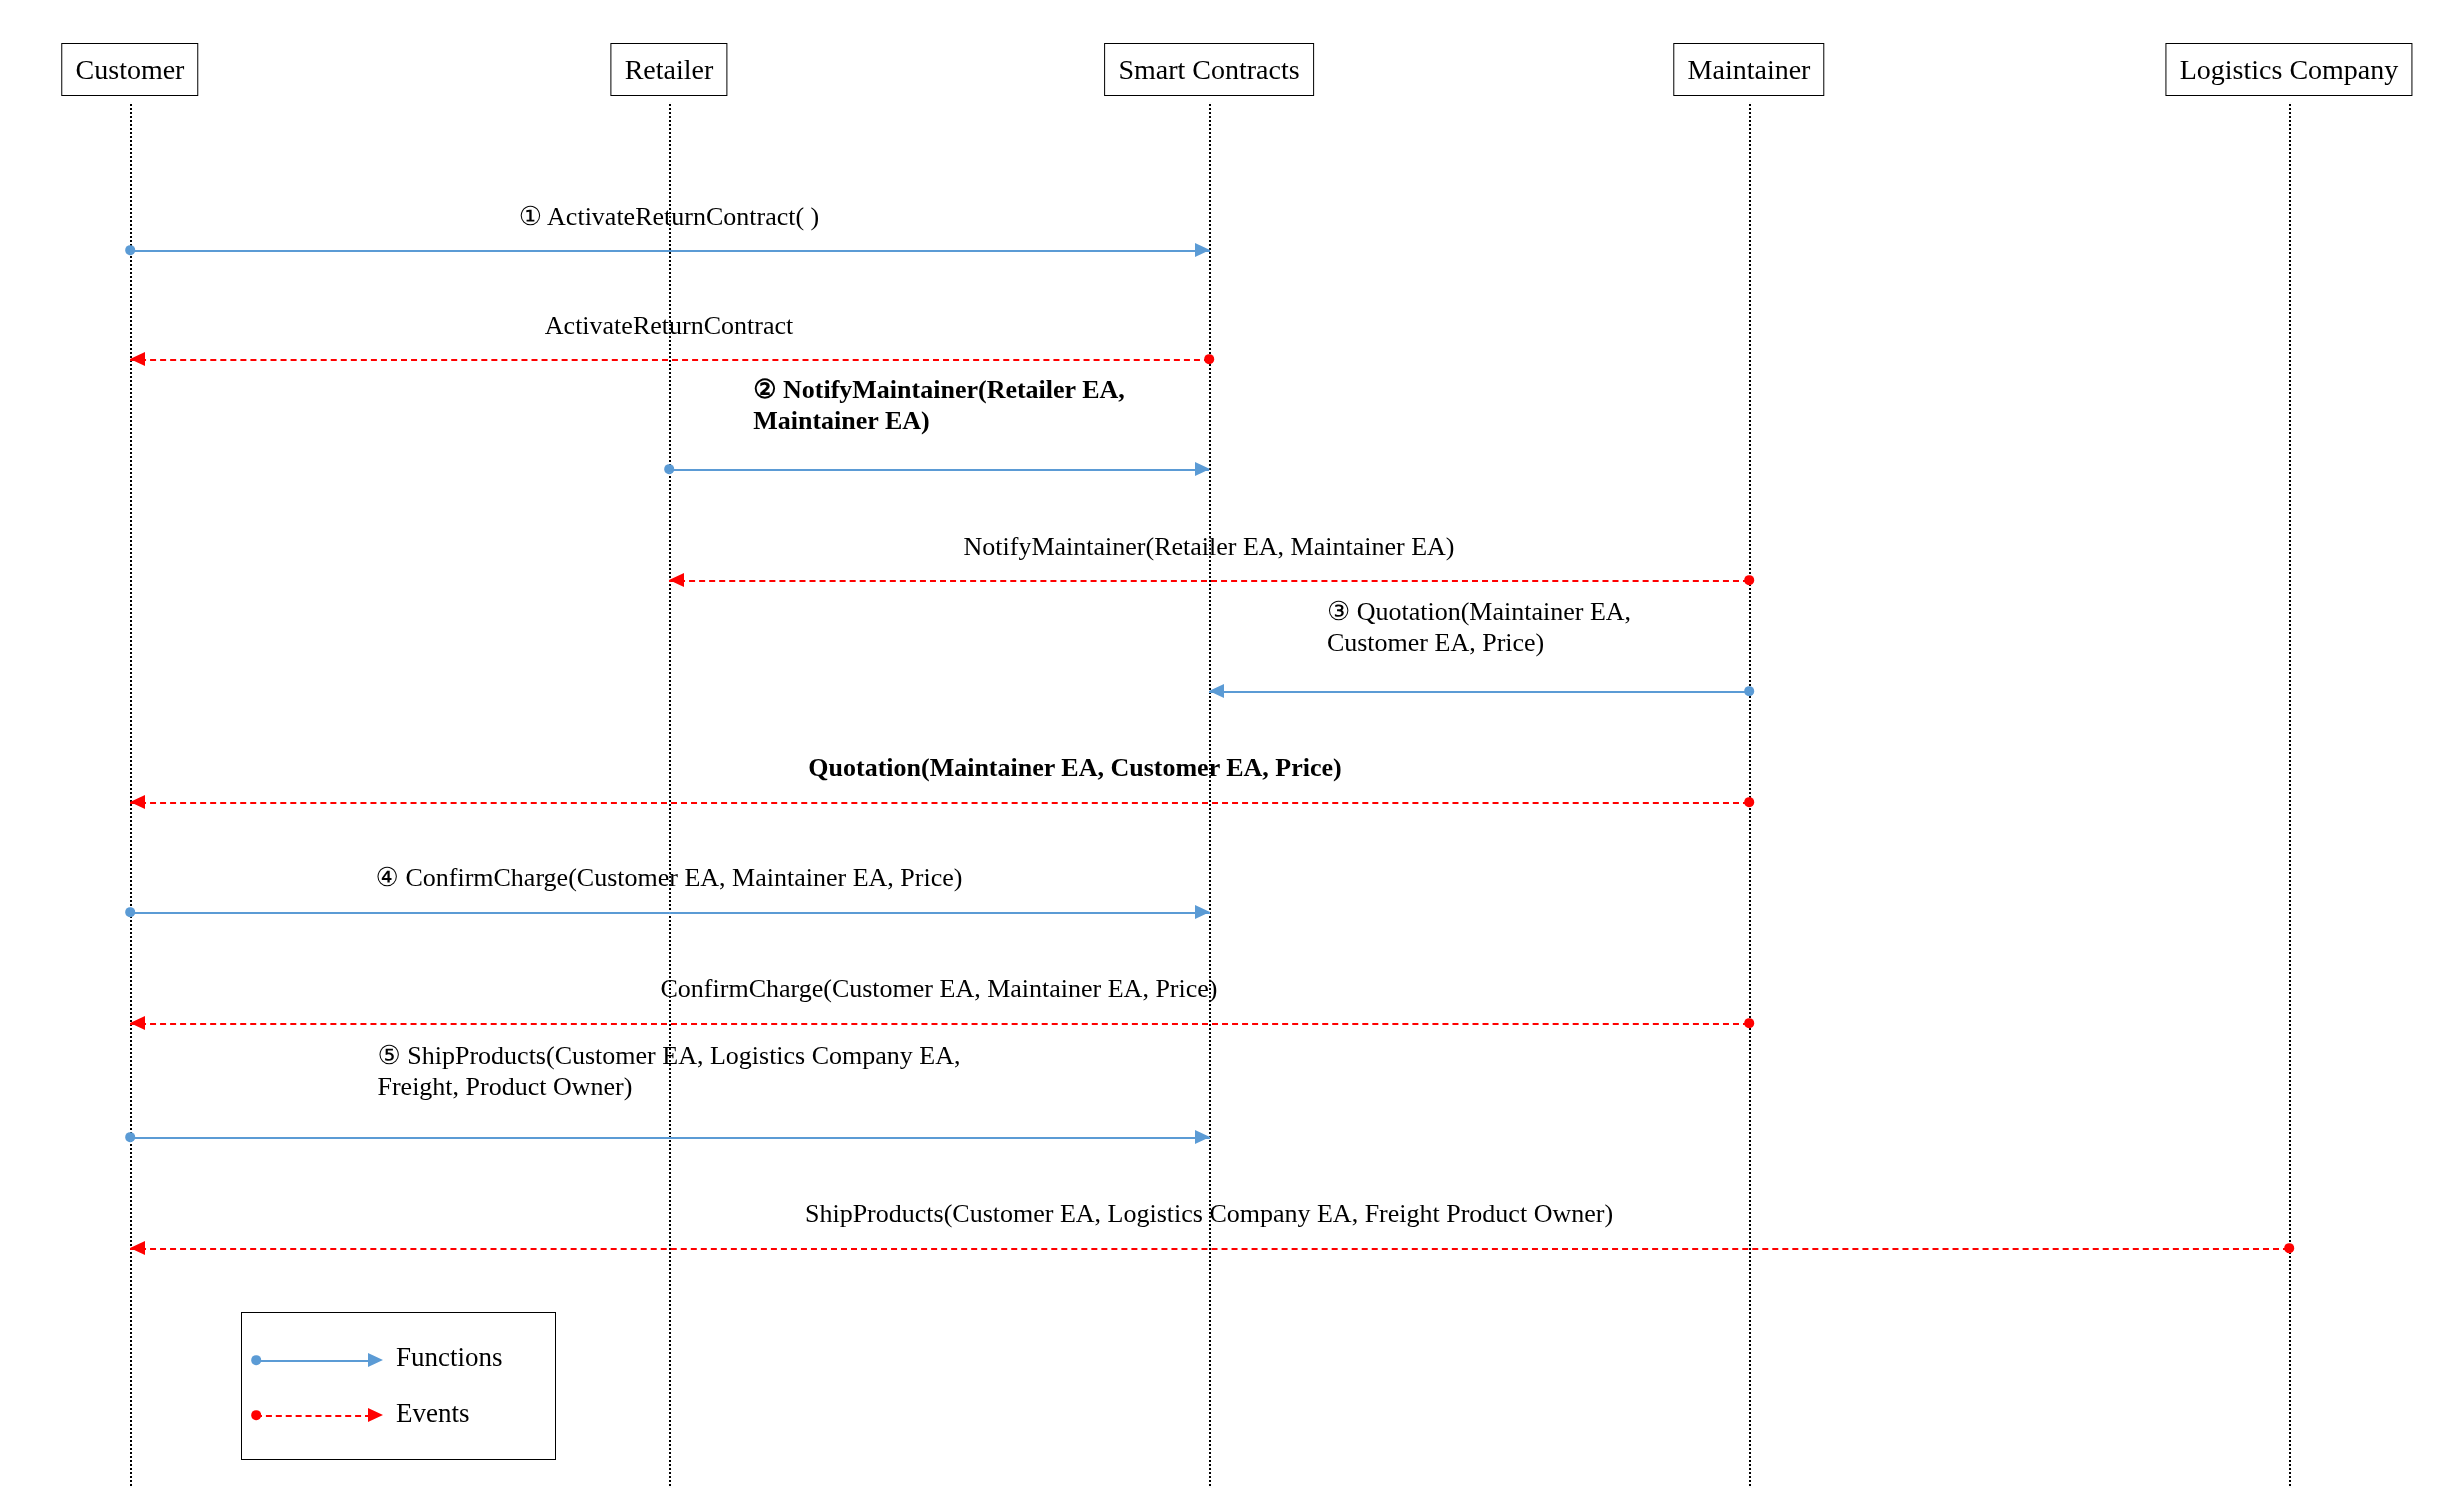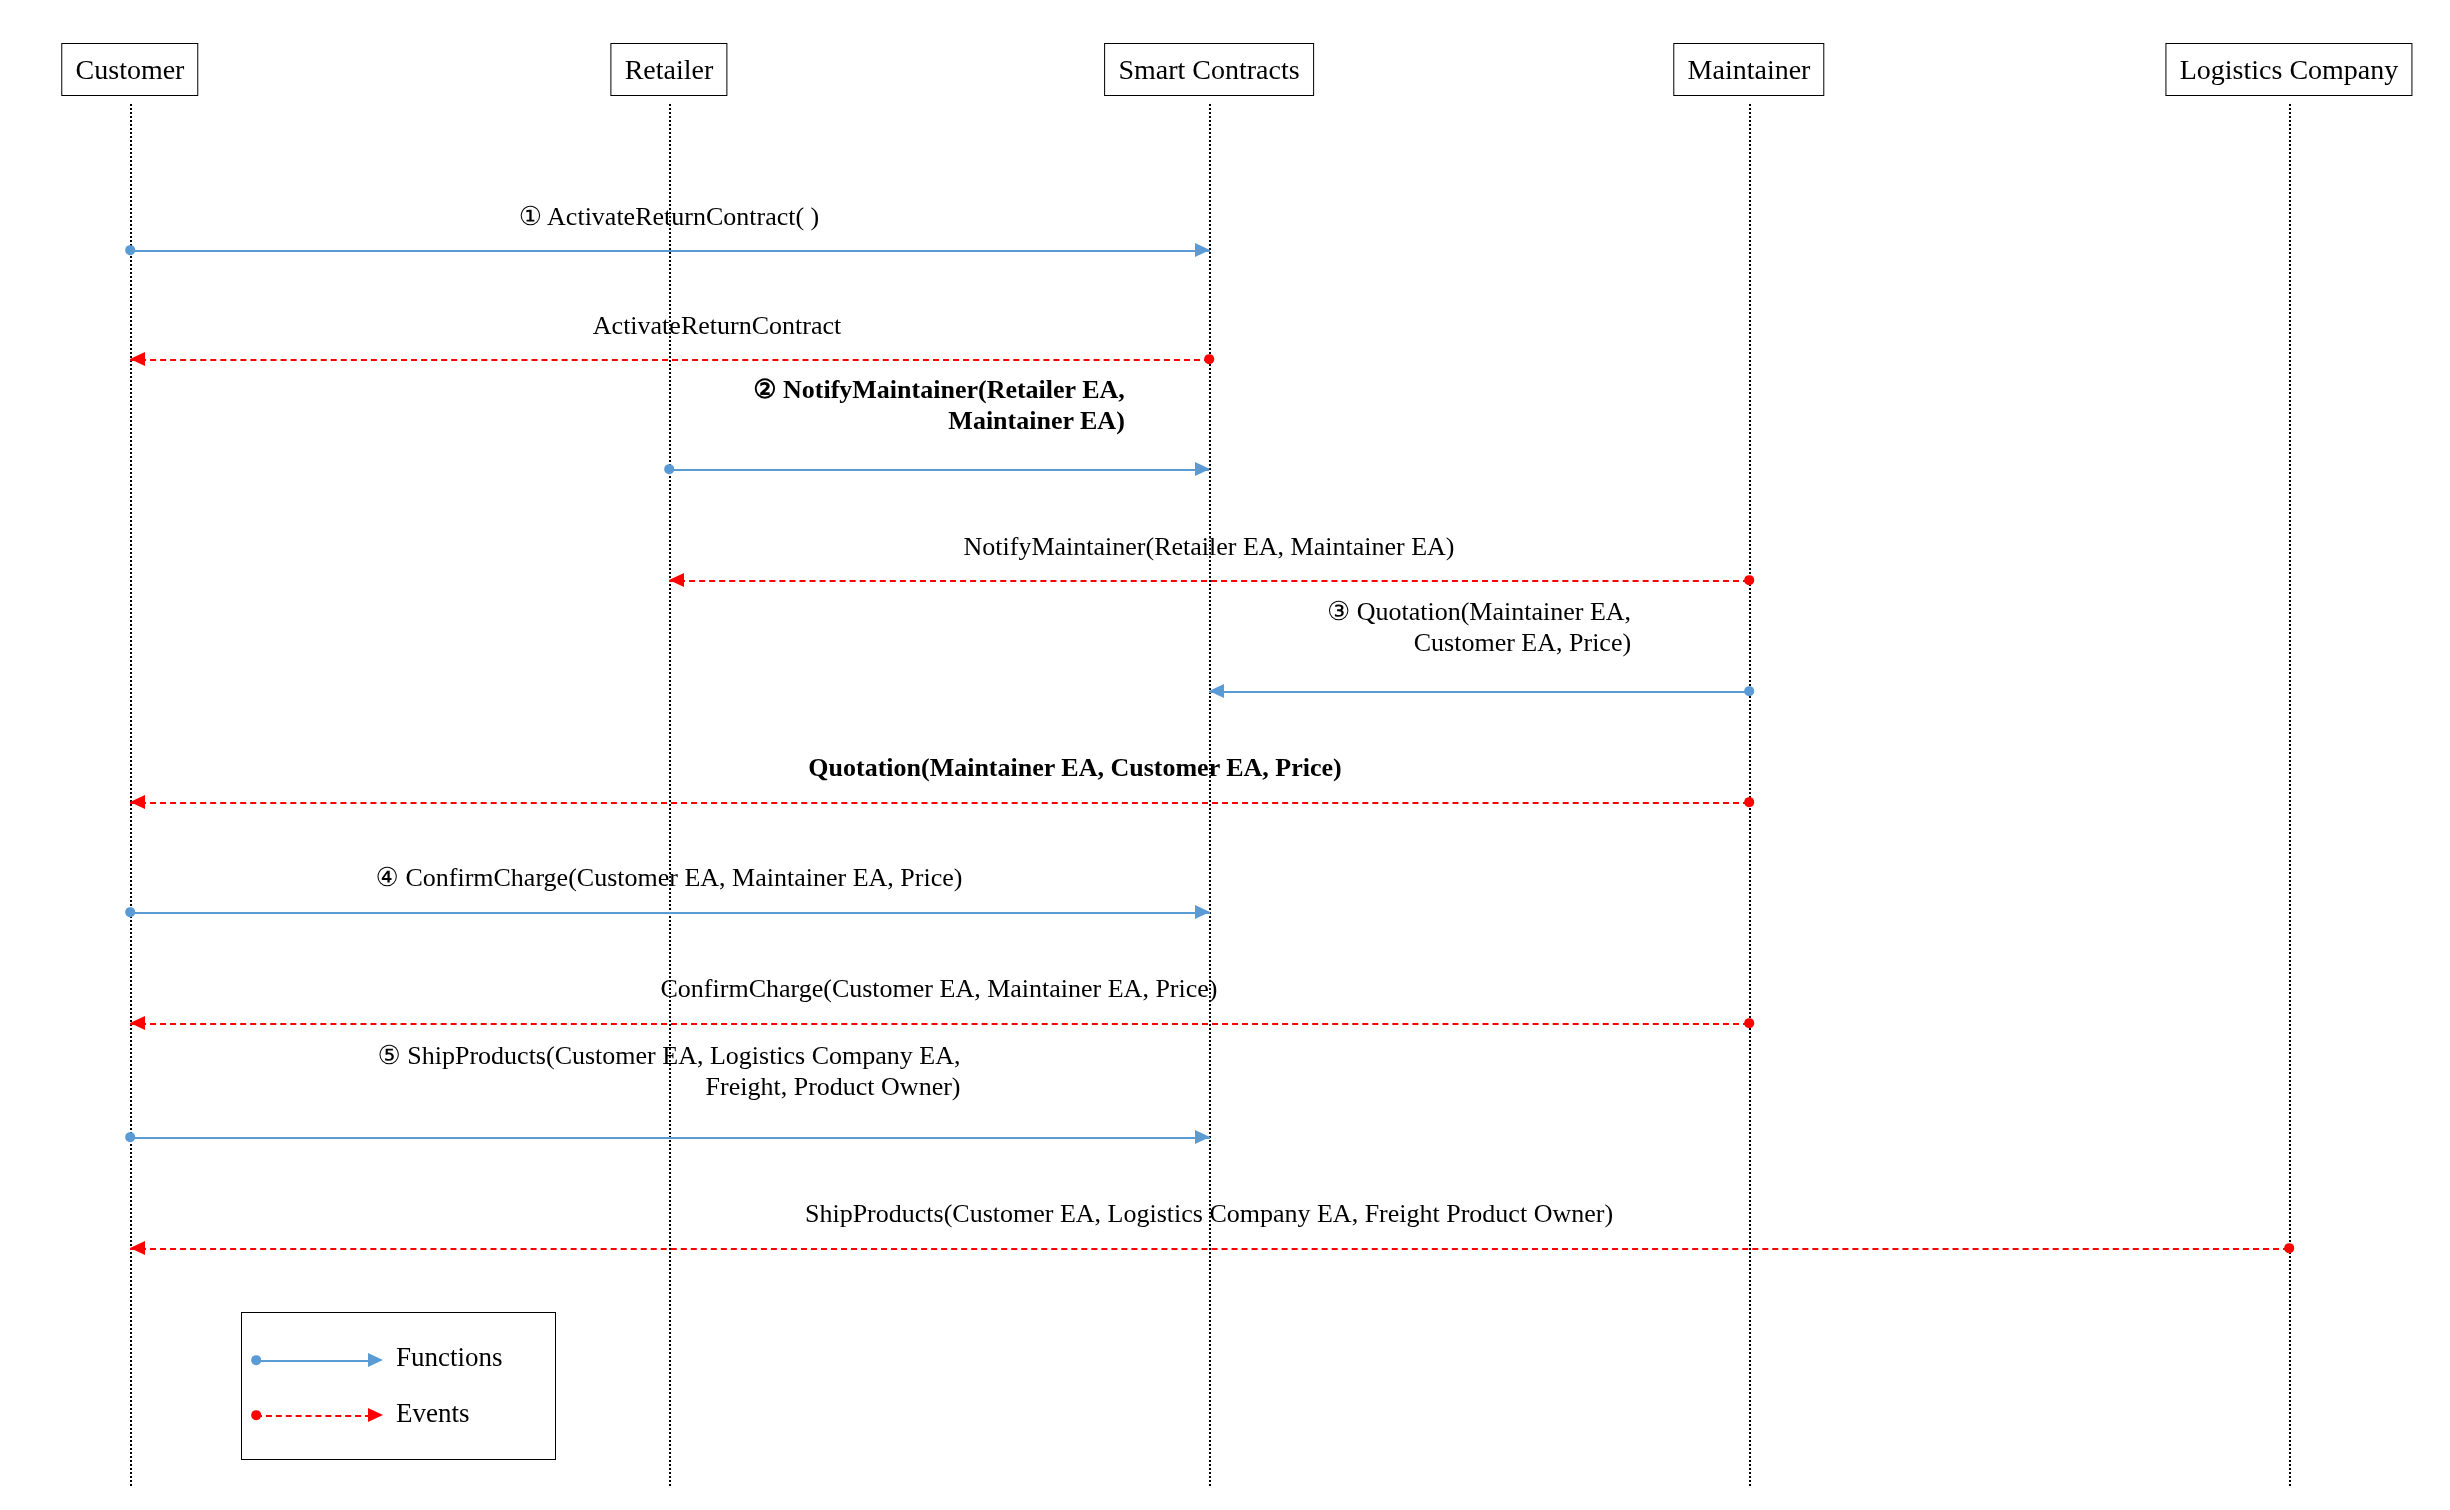--- a/index.html
+++ b/index.html
@@ -34,21 +34,21 @@
   .lifeline {
     position: absolute;
     width: 0;
     border-left: 2.2px dotted #000000;
   }
   
   .msg-label {
     position: absolute;
     font-size: 26px;
     color: #000000;
-    text-align: right;
+    text-align: left;
     line-height: 1.18;
     white-space: pre-line;
     transform: translateX(-50%);
   }
   
   .arrow-line {
     position: absolute;
     height: 0;
   }
   .arrow-line.fn {
@@ -123,21 +123,21 @@
     <div class="lifeline" style="left: 1749px; top: 104px; height: 1382px;"></div>
     <div class="actor-box" style="top: 43px; height: 53px; left: 2289px; transform: translateX(-50%);">Logistics Company</div>
     <div class="lifeline" style="left: 2289px; top: 104px; height: 1382px;"></div>
     <div class="arrow-line fn" style="left: 130px; width: 1080px; top: 250px;"></div>
     <div class="dot fn" style="left: 130px; top: 250px;"></div>
     <div class="head right fn" style="top: 250px; left: 1195px;"></div>
     <div class="msg-label" style="left: 669px; top: 202px;">① ActivateReturnContract( )</div>
     <div class="arrow-line ev" style="left: 130px; width: 1080px; top: 359px;"></div>
     <div class="dot ev" style="left: 1209px; top: 359px;"></div>
     <div class="head left ev" style="top: 359px; left: 130px;"></div>
-    <div class="msg-label" style="left: 669px; top: 311px; margin-left: 48px;">ActivateReturnContract</div>
+    <div class="msg-label" style="left: 669px; top: 311px;">ActivateReturnContract</div>
     <div class="arrow-line fn" style="left: 669px; width: 540px; top: 469px;"></div>
     <div class="dot fn" style="left: 669px; top: 469px;"></div>
     <div class="head right fn" style="top: 469px; left: 1195px;"></div>
     <div class="msg-label" style="left: 939px; top: 375px; font-weight: bold;">② NotifyMaintainer(Retailer EA,
 Maintainer EA)</div>
     <div class="arrow-line ev" style="left: 669px; width: 1080px; top: 580px;"></div>
     <div class="dot ev" style="left: 1749px; top: 580px;"></div>
     <div class="head left ev" style="top: 580px; left: 669px;"></div>
     <div class="msg-label" style="left: 1209px; top: 532px;">NotifyMaintainer(Retailer EA, Maintainer EA)</div>
     <div class="arrow-line fn" style="left: 1209px; width: 540px; top: 691px;"></div>

